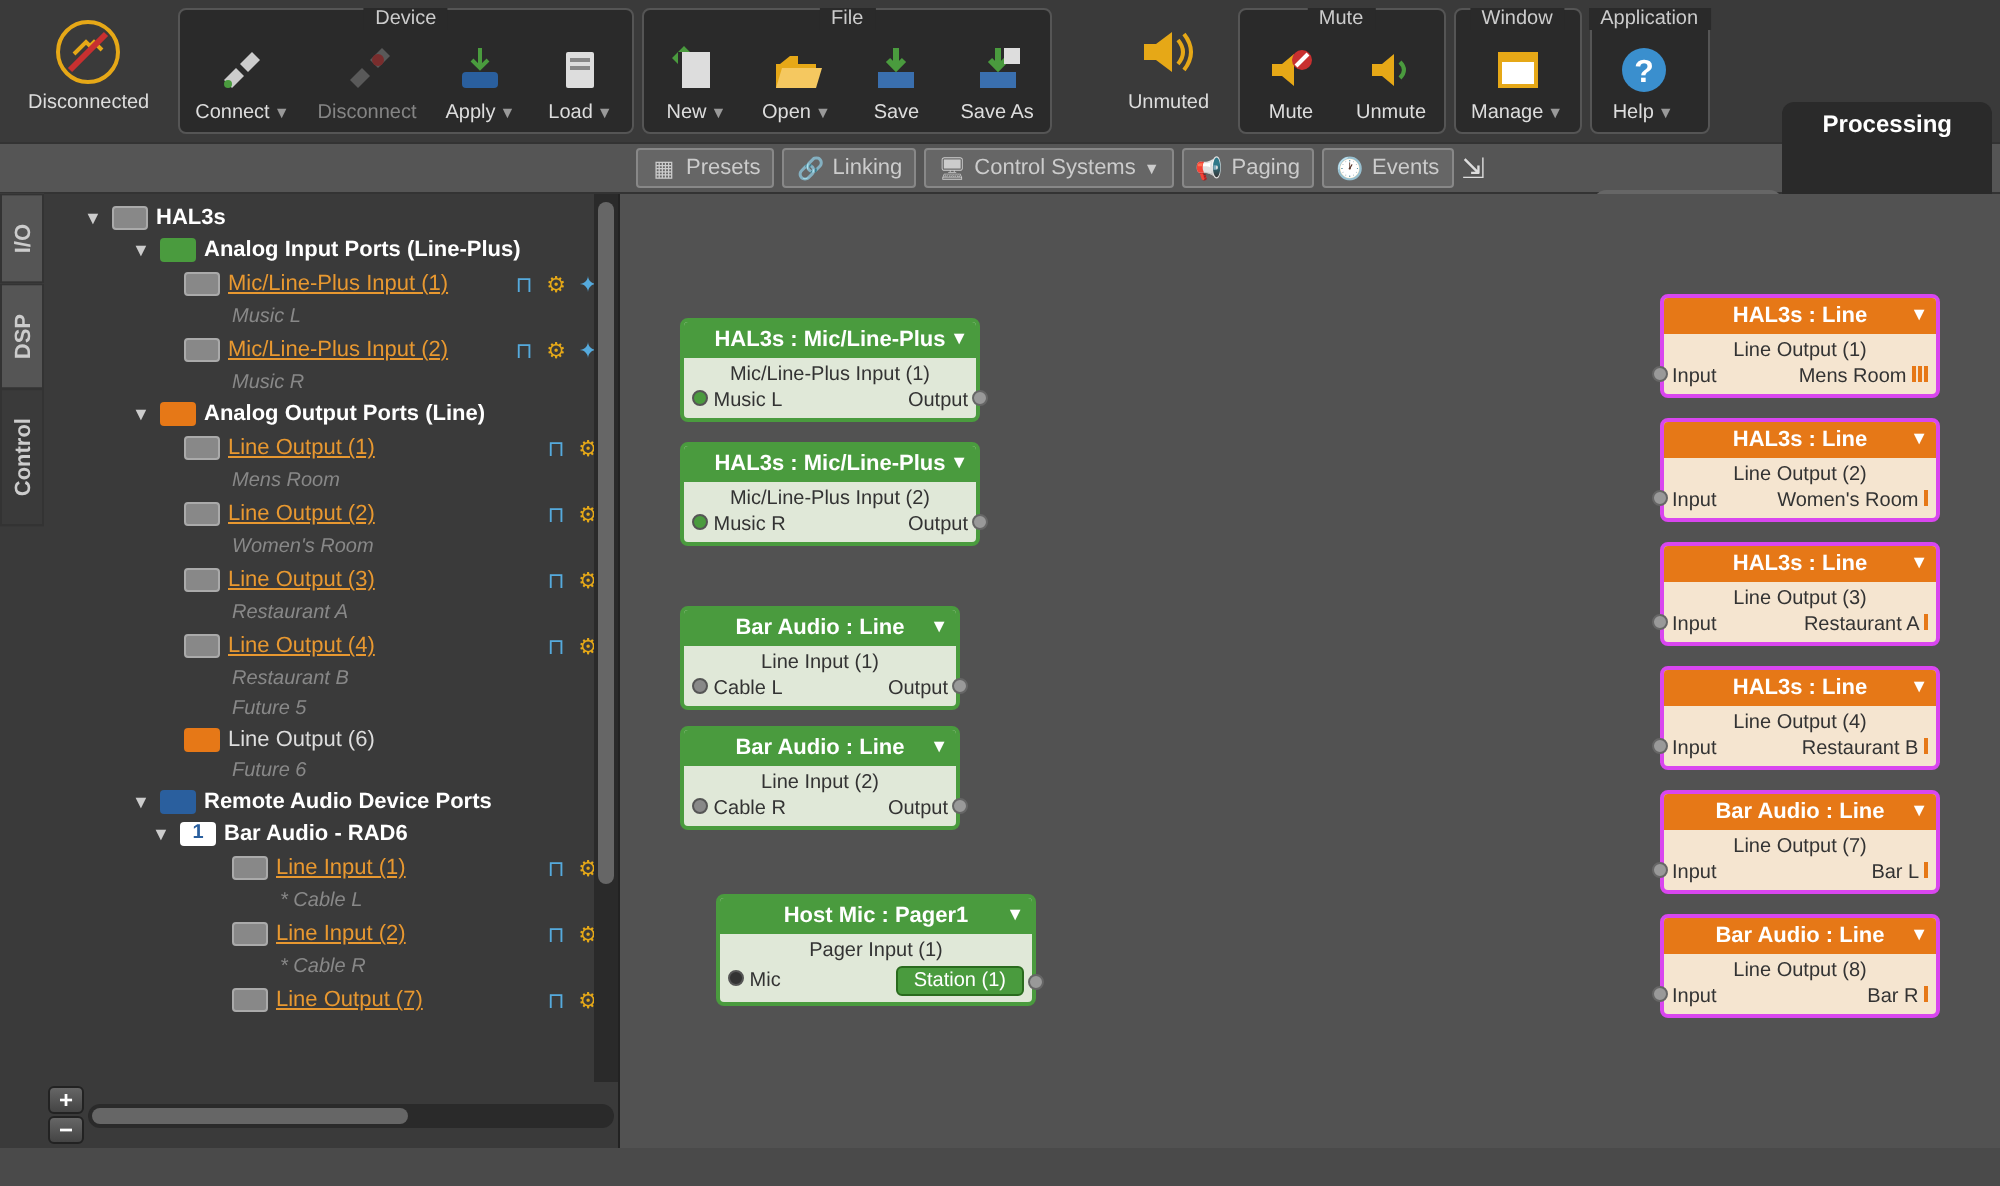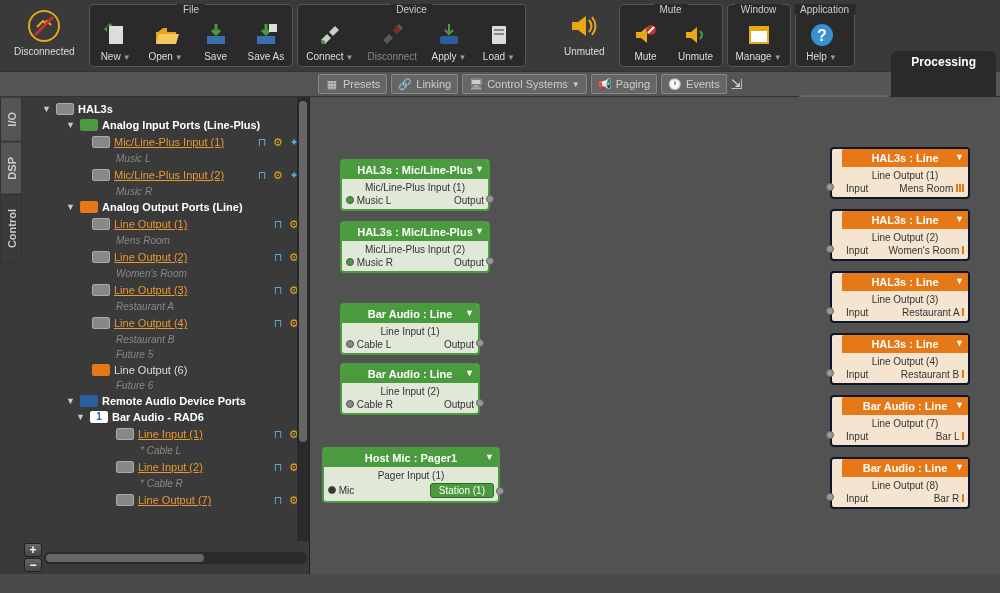--- a/index.html
+++ b/index.html
@@ -54,21 +54,21 @@
 
 .bottom-controls { position: absolute; bottom: 0; left: 0; right: 0; display: flex; align-items: center; padding: 2px; background: #3a3a3a; gap: 2px; }
 .zoom-btn { width: 18px; height: 14px; background: linear-gradient(#666,#444); border: 1px solid #222; border-radius: 3px; display: flex; align-items: center; justify-content: center; cursor: pointer; font-size: 12px; color: #fff; font-weight: bold; }
 .hscroll { flex: 1; height: 12px; background: #2a2a2a; border-radius: 6px; position: relative; }
 .hscroll-thumb { position: absolute; left: 2px; top: 2px; width: 60%; height: 8px; background: #666; border-radius: 4px; }
 
 .canvas { flex: 1; background: #525252; position: relative; overflow: hidden; }
 
 .node { position: absolute; border-radius: 4px; font-size: 10px; min-width: 140px; }
 .node-green { background: #e0e8d8; border: 2px solid #4a9b3e; }
-.node-orange { background: #f5e5d0; border: 2px solid #0f172a; padding-left: 10px; }
+.node-orange { background: #f5e5d0; border: 2px solid #d946ef; }
 .node-header { color: #fff; font-weight: bold; padding: 3px 6px; text-align: center; font-size: 11px; position: relative; border-radius: 2px 2px 0 0; }
 .node-green .node-header { background: #4a9b3e; }
 .node-orange .node-header { background: #e67817; }
 .node-dd { position: absolute; right: 4px; top: 3px; font-size: 9px; }
 .node-body { padding: 2px 4px; color: #333; }
 .node-row { display: flex; justify-content: space-between; align-items: center; padding: 1px 0; }
 .node-row.center { justify-content: center; }
 .port-dot { width: 8px; height: 8px; border-radius: 50%; background: #888; border: 1px solid #555; display: inline-block; }
 .port-dot.green { background: #4a9b3e; }
 .port-dot.dark { background: #333; }
@@ -90,20 +90,65 @@
       <svg width="34" height="34" viewBox="0 0 34 34">
           <circle cx="17" cy="17" r="15" fill="none" stroke="#e6a817" stroke-width="2"></circle>
           <path d="M10 18 L16 12 L18 14 L20 12 L24 16" stroke="#e6a817" stroke-width="2" fill="none"></path>
           <line x1="8" y1="26" x2="26" y2="8" stroke="#c83030" stroke-width="3"></line>
         </svg>
     </div>
     <div class="status-label">Disconnected</div>
   </div>
 
   <div class="tb-group">
+    <div class="tb-title">Device</div>
+    <div class="tb-items">
+      <div class="tb-item">
+        <div class="tb-icon">
+            <svg width="26" height="26" viewBox="0 0 26 26">
+              <path d="M4 18 L10 12 L14 16 L8 22 Z" fill="#ccc"></path>
+              <path d="M12 10 L18 4 L22 8 L16 14 Z" fill="#ccc"></path>
+              <circle cx="6" cy="20" r="2" fill="#4a9b3e"></circle>
+            </svg>
+          </div>
+        <div class="tb-label"><span>Connect</span><span class="tb-dd">▼</span></div>
+      </div>
+      <div class="tb-item disabled">
+        <div class="tb-icon">
+            <svg width="26" height="26" viewBox="0 0 26 26">
+              <path d="M4 18 L10 12 L14 16 L8 22 Z" fill="#888"></path>
+              <path d="M14 8 L20 2 L24 6 L18 12 Z" fill="#888"></path>
+              <circle cx="18" cy="8" r="3" fill="#c83030"></circle>
+            </svg>
+          </div>
+        <div class="tb-label">Disconnect</div>
+      </div>
+      <div class="tb-item">
+        <div class="tb-icon">
+            <svg width="26" height="26" viewBox="0 0 26 26">
+              <rect x="4" y="14" width="18" height="8" rx="2" fill="#2a5f9e"></rect>
+              <path d="M13 2 L13 12 M9 8 L13 12 L17 8" stroke="#4a9b3e" stroke-width="2" fill="none"></path>
+            </svg>
+          </div>
+        <div class="tb-label"><span>Apply</span><span class="tb-dd">▼</span></div>
+      </div>
+      <div class="tb-item">
+        <div class="tb-icon">
+            <svg width="26" height="26" viewBox="0 0 26 26">
+              <rect x="6" y="4" width="14" height="18" rx="1" fill="#ddd"></rect>
+              <rect x="8" y="7" width="10" height="2" fill="#888"></rect>
+              <rect x="8" y="11" width="10" height="2" fill="#888"></rect>
+            </svg>
+          </div>
+        <div class="tb-label"><span>Load</span><span class="tb-dd">▼</span></div>
+      </div>
+    </div>
+  </div>
+
+  <div class="tb-group">
     <div class="tb-title">File</div>
     <div class="tb-items">
       <div class="tb-item">
         <div class="tb-icon">
             <svg width="26" height="26" viewBox="0 0 26 26">
               <rect x="6" y="4" width="14" height="18" fill="#ddd"></rect>
               <polygon points="4,4 10,4 7,1 4,4 1,7 4,10" fill="#4a9b3e"></polygon>
             </svg>
           </div>
         <div class="tb-label"><span>New</span><span class="tb-dd">▼</span></div>
@@ -128,65 +173,20 @@
       </div>
       <div class="tb-item">
         <div class="tb-icon">
             <svg width="26" height="26" viewBox="0 0 26 26">
               <rect x="4" y="14" width="18" height="8" fill="#3a6fae"></rect>
               <path d="M13 2 v10 M9 8 l4 4 l4 -4" stroke="#4a9b3e" stroke-width="3" fill="none"></path>
               <rect x="16" y="2" width="8" height="8" fill="#ddd"></rect>
             </svg>
           </div>
         <div class="tb-label">Save As</div>
-      </div>
-    </div>
-  </div>
-
-  <div class="tb-group">
-    <div class="tb-title">Device</div>
-    <div class="tb-items">
-      <div class="tb-item">
-        <div class="tb-icon">
-            <svg width="26" height="26" viewBox="0 0 26 26">
-              <path d="M4 18 L10 12 L14 16 L8 22 Z" fill="#ccc"></path>
-              <path d="M12 10 L18 4 L22 8 L16 14 Z" fill="#ccc"></path>
-              <circle cx="6" cy="20" r="2" fill="#4a9b3e"></circle>
-            </svg>
-          </div>
-        <div class="tb-label"><span>Connect</span><span class="tb-dd">▼</span></div>
-      </div>
-      <div class="tb-item disabled">
-        <div class="tb-icon">
-            <svg width="26" height="26" viewBox="0 0 26 26">
-              <path d="M4 18 L10 12 L14 16 L8 22 Z" fill="#888"></path>
-              <path d="M14 8 L20 2 L24 6 L18 12 Z" fill="#888"></path>
-              <circle cx="18" cy="8" r="3" fill="#c83030"></circle>
-            </svg>
-          </div>
-        <div class="tb-label">Disconnect</div>
-      </div>
-      <div class="tb-item">
-        <div class="tb-icon">
-            <svg width="26" height="26" viewBox="0 0 26 26">
-              <rect x="4" y="14" width="18" height="8" rx="2" fill="#2a5f9e"></rect>
-              <path d="M13 2 L13 12 M9 8 L13 12 L17 8" stroke="#4a9b3e" stroke-width="2" fill="none"></path>
-            </svg>
-          </div>
-        <div class="tb-label"><span>Apply</span><span class="tb-dd">▼</span></div>
-      </div>
-      <div class="tb-item">
-        <div class="tb-icon">
-            <svg width="26" height="26" viewBox="0 0 26 26">
-              <rect x="6" y="4" width="14" height="18" rx="1" fill="#ddd"></rect>
-              <rect x="8" y="7" width="10" height="2" fill="#888"></rect>
-              <rect x="8" y="11" width="10" height="2" fill="#888"></rect>
-            </svg>
-          </div>
-        <div class="tb-label"><span>Load</span><span class="tb-dd">▼</span></div>
       </div>
     </div>
   </div>
 
 
   <div style="width:20px"></div>
 
   <div class="status-item">
     <div class="status-icon">
         <svg width="32" height="32" viewBox="0 0 32 32">
@@ -492,21 +492,21 @@
       <div class="node-header"><span>Bar Audio : Line</span><span class="node-dd">▼</span></div>
       <div class="node-body">
         <div class="node-row center">Line Input (2)</div>
         <div class="node-row">
             <span><span class="port-dot"></span> <span>Cable R</span></span>
             <span>Output</span>
           </div>
       </div>
       <span class="port-right" style="bottom:6px"></span>
     </div>
-    <div class="node node-green" style="left:12px;top:350px;width:178px">
+    <div class="node node-green" style="left:48px;top:350px;width:160px">
       <div class="node-header"><span>Host Mic : Pager1</span><span class="node-dd">▼</span></div>
       <div class="node-body">
         <div class="node-row center">Pager Input (1)</div>
         <div class="node-row">
             <span><span class="port-dot dark"></span> <span>Mic</span></span>
             <span class="station-badge">Station (1)</span>
           </div>
       </div>
       <span class="port-right" style="bottom:6px"></span>
     </div>

